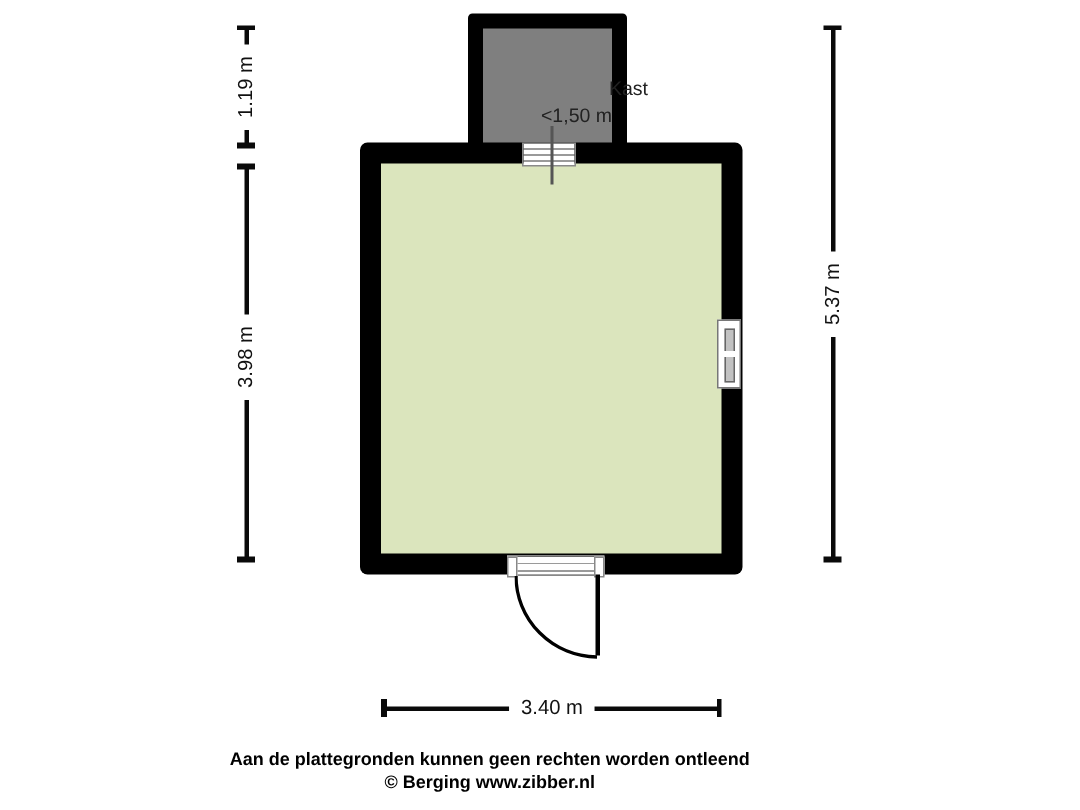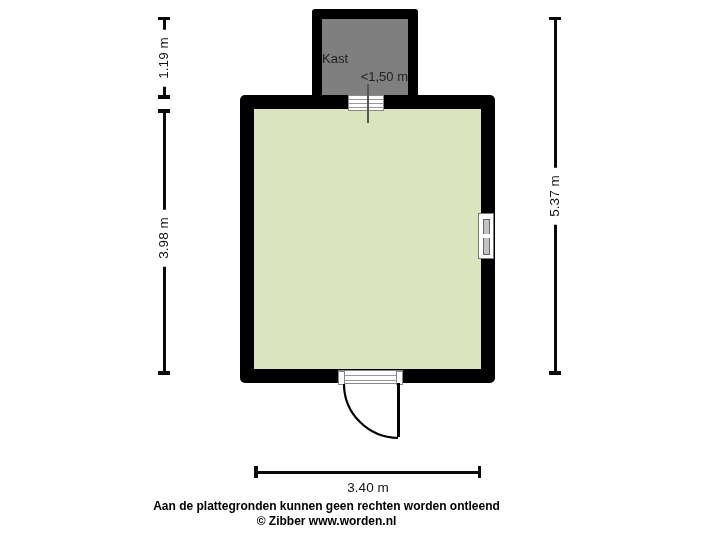--- a/index.html
+++ b/index.html
@@ -8,21 +8,21 @@
     width:720px;height:540px;
     background:#ffffff;
     font-family:"Liberation Sans", sans-serif;
     overflow:hidden;
   }
   .abs{position:absolute;}
 
   
   .kast-walls{left:312px;top:9px;width:106px;height:92px;background:#000;border-radius:3px;}
   .kast-fill{left:322px;top:19px;width:86px;height:80px;background:#7f7f7f;}
-  .kast-label{left:322px;top:51px;width:86px;text-align:left;font-size:13px;color:#222;}
+  .kast-label{left:322px;top:51px;width:86px;text-align:right;font-size:13px;color:#222;padding-left:24px;}
   .kast-note{left:322px;top:69px;width:86px;text-align:right;font-size:13px;color:#222;}
   .leader-line{left:367px;top:84px;width:2px;height:39px;background:#555;}
 
   .berging-walls{left:240px;top:95px;width:255px;height:288px;background:#000;border-radius:5px;}
   .berging-fill{left:254px;top:109px;width:227px;height:260px;background:#dbe5bd;}
   .berging-label{left:254px;top:232px;width:227px;text-align:center;font-size:14px;color:#2e2e2e;}
 
   
   .steps{
     left:348px;top:95px;width:36px;height:16px;
@@ -53,21 +53,21 @@
   .dim-line-h{height:3px;background:#0a0a0a;}
   .dim-cap-h{width:12px;height:3.5px;background:#0a0a0a;}
   .dim-cap-v{width:3.5px;height:12px;background:#0a0a0a;}
   .dim-label{
     background:#fff;color:#111;
     font-size:13.5px;line-height:1;
     padding:5px 8px;border-radius:10px;
     white-space:nowrap;
   }
   .rot{transform:translate(-50%,-50%) rotate(-90deg);}
-  .ctr{transform:translate(-50%,-50%);margin-top:16px;}
+  .ctr{transform:translate(-50%,-50%);}
 
   
   .footer-line{left:0;width:653px;text-align:center;color:#000;font-size:12px;font-weight:700;}
   .footer-1{top:499px;}
   .footer-2{top:514px;}
 </style>
 </head>
 <body>
 
 <div class="canvas">
@@ -114,15 +114,15 @@
   <div class="abs dim-cap-h" style="left:549px;top:16.5px;"></div>
   <div class="abs dim-cap-h" style="left:549px;top:371px;"></div>
   <div class="abs dim-label rot" style="left:555px;top:196px;">5.37 m</div>
 
   <div class="abs dim-line-h" style="left:255px;top:470.5px;width:225px;"></div>
   <div class="abs dim-cap-v" style="left:254px;top:466px;"></div>
   <div class="abs dim-cap-v" style="left:477.5px;top:466px;"></div>
   <div class="abs dim-label ctr" style="left:368px;top:472px;">3.40 m</div>
 
   <div class="abs footer-line footer-1">Aan de plattegronden kunnen geen rechten worden ontleend</div>
-  <div class="abs footer-line footer-2">© Zibber www.worden.nl</div>
+  <div class="abs footer-line footer-2">© Berging www.zibber.nl</div>
 
 </div>
 
 </body></html>

